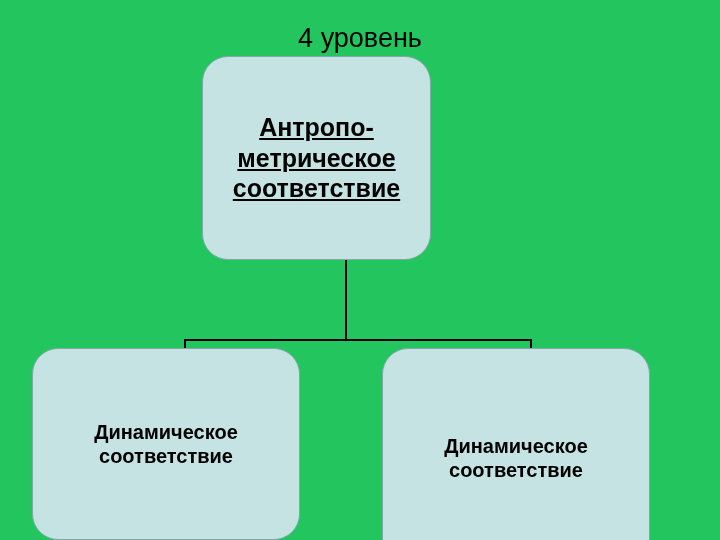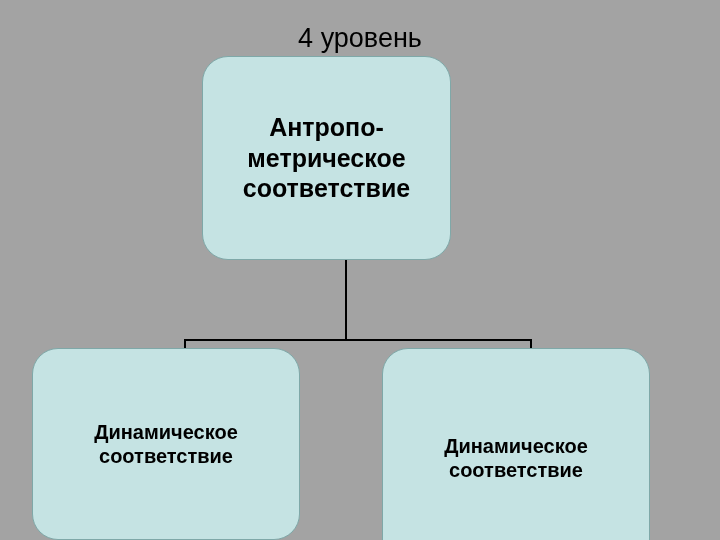--- a/index.html
+++ b/index.html
@@ -10,21 +10,21 @@
   body {
     width: 720px;
     height: 540px;
     font-family: "Liberation Sans", sans-serif;
     overflow: hidden;
   }
   #canvas {
     position: relative;
     width: 720px;
     height: 540px;
-    background: #a3a3a3;
+    background: #22c55e;
   }
   .title {
     position: absolute;
     left: 0;
     top: 22px;
     width: 720px;
     text-align: center;
     font-size: 27px;
     color: #000000;
     font-family: "Liberation Sans", sans-serif;
@@ -44,24 +44,25 @@
     color: #000000;
     font-family: "Liberation Sans", sans-serif;
   }
   .node-text {
     white-space: pre-line;
     line-height: 1.22;
   }
   #node-root {
     left: 202px;
     top: 56px;
-    width: 249px;
+    width: 229px;
     height: 204px;
     font-size: 25px;
     font-weight: bold;
+    text-decoration: underline;
   }
   #node-static {
     left: 32px;
     top: 348px;
     width: 268px;
     height: 192px;
     font-size: 20px;
     font-weight: bold;
   }
   #node-dynamic {

